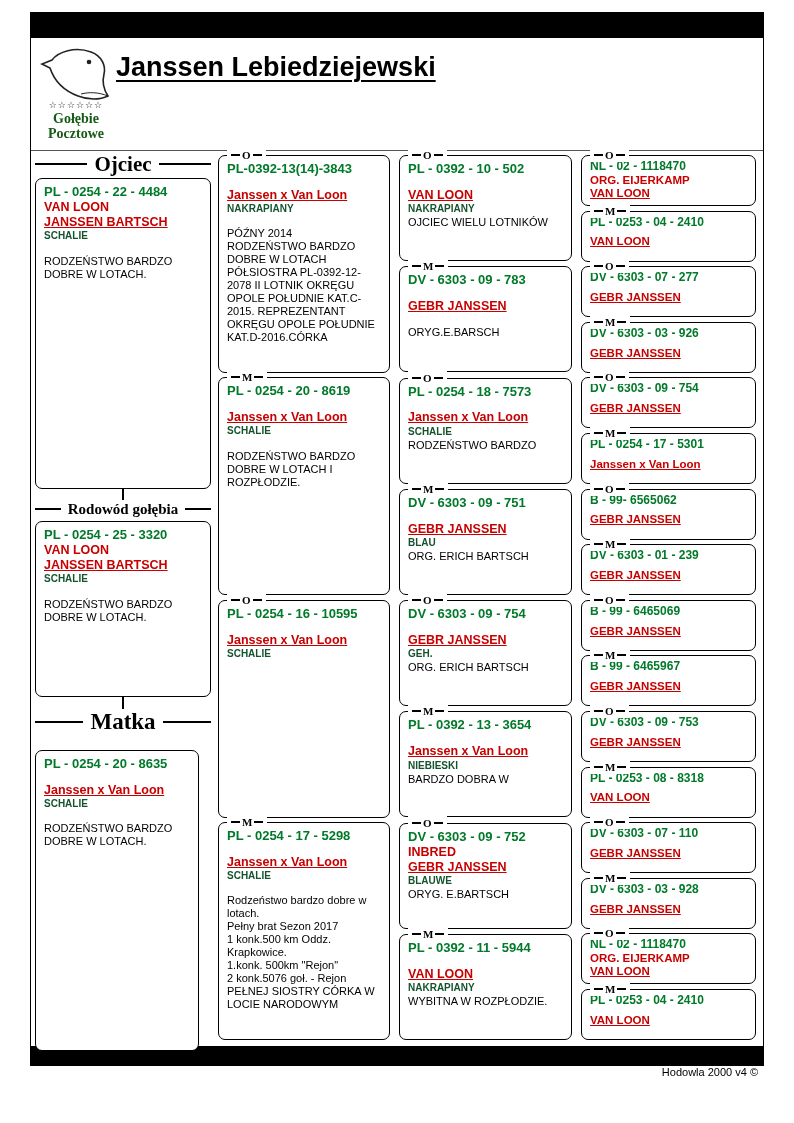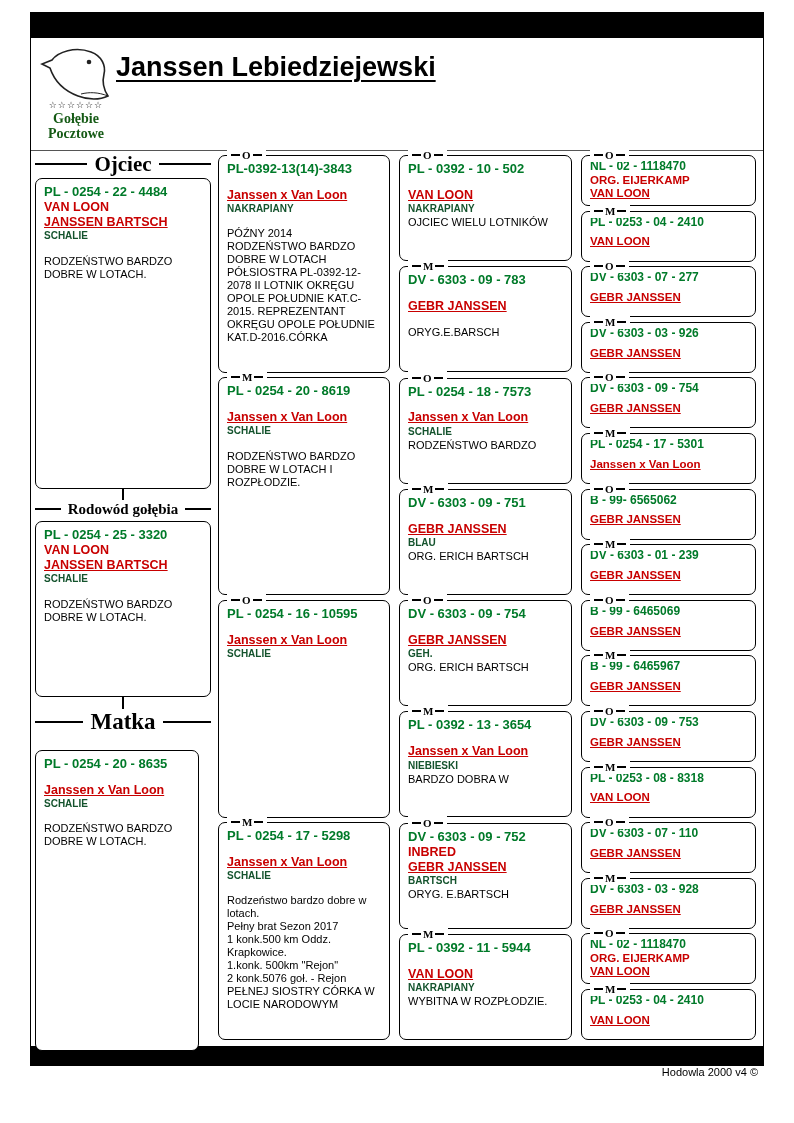--- a/index.html
+++ b/index.html
@@ -234,21 +234,21 @@
         <div class="ln ln-gap"></div>
         <div class="ln ln-redu">Janssen x Van Loon</div>
         <div class="ln ln-blue">NIEBIESKI</div>
         <div class="ln ln-black">BARDZO DOBRA W</div>
       </div>
       <div class="pbox">
         <div class="marker">O</div>
         <div class="ln ln-ring">DV - 6303 - 09 - 752</div>
         <div class="ln ln-red">INBRED</div>
         <div class="ln ln-redu">GEBR JANSSEN</div>
-        <div class="ln ln-blue">BARTSCH</div>
+        <div class="ln ln-blue">BLAUWE</div>
         <div class="ln ln-black">ORYG. E.BARTSCH</div>
       </div>
       <div class="pbox">
         <div class="marker">M</div>
         <div class="ln ln-ring">PL - 0392 - 11 - 5944</div>
         <div class="ln ln-gap"></div>
         <div class="ln ln-redu">VAN LOON</div>
         <div class="ln ln-blue">NAKRAPIANY</div>
         <div class="ln ln-black">WYBITNA W ROZPŁODZIE.</div>
       </div>

